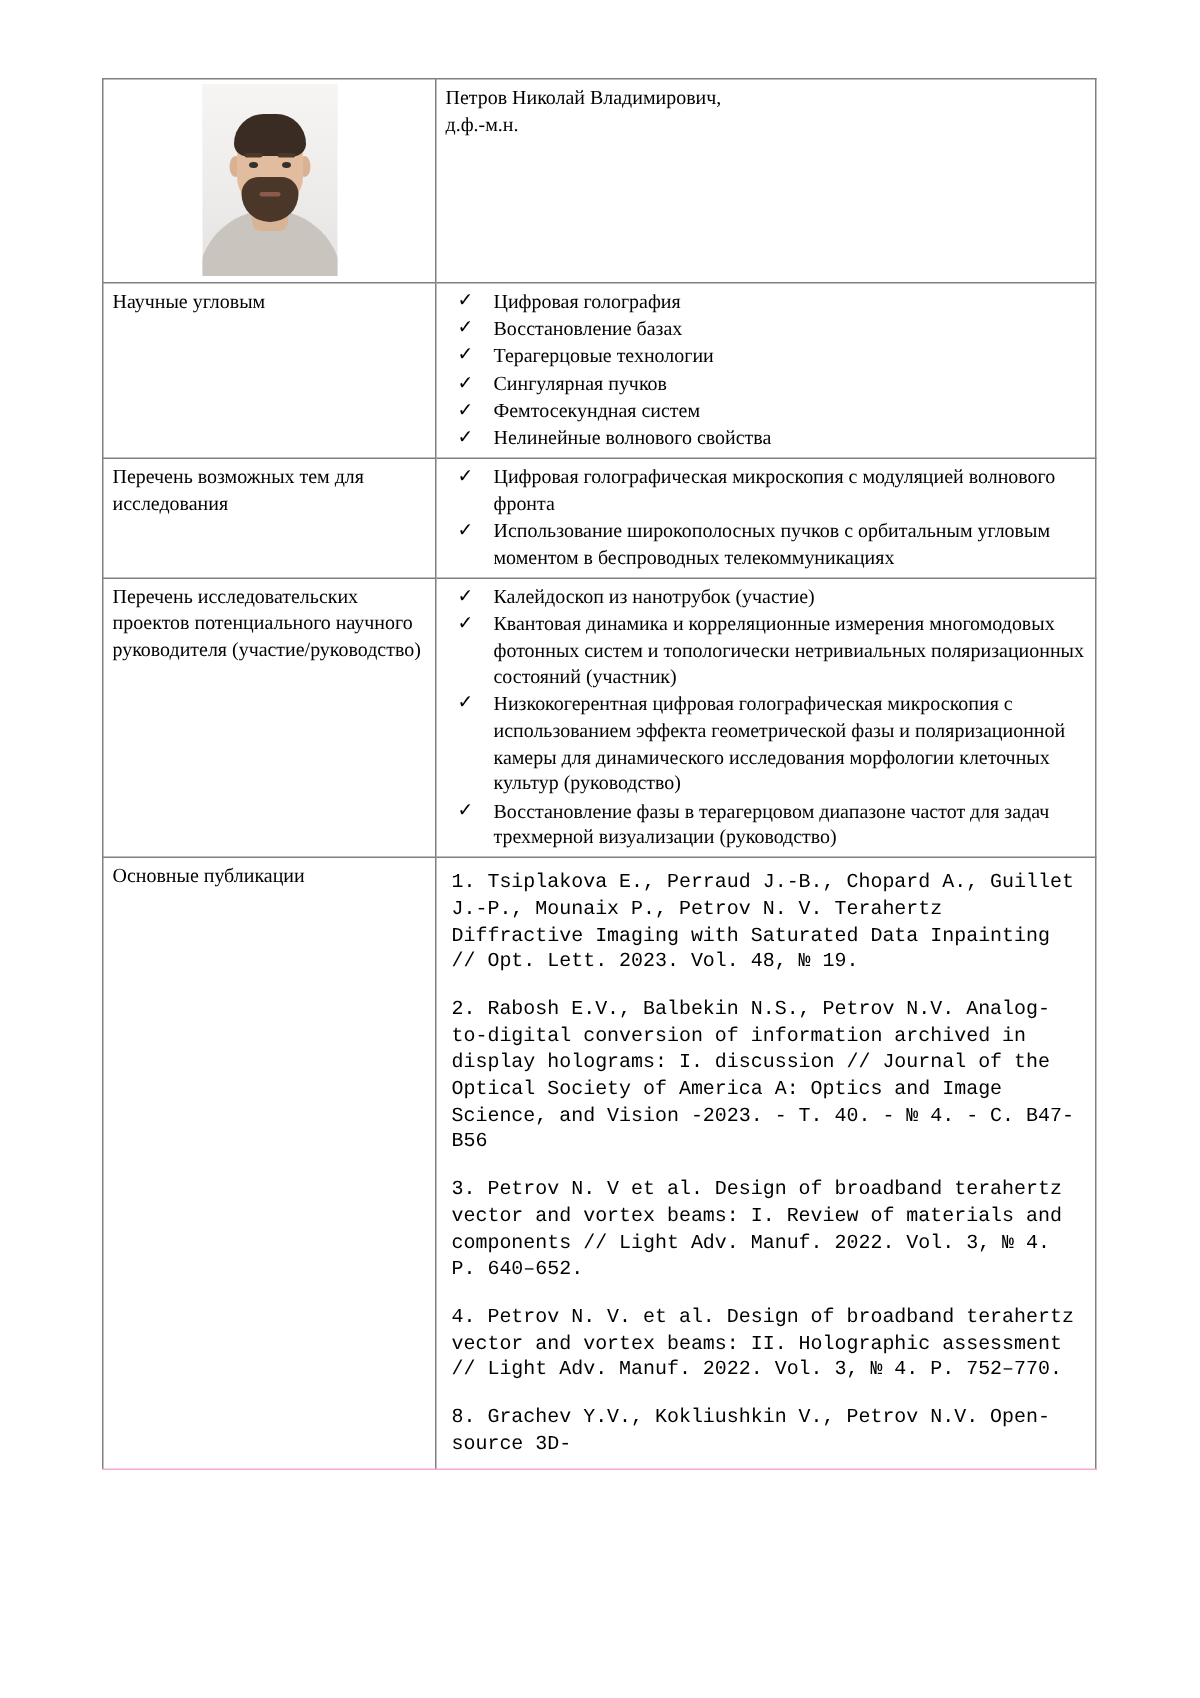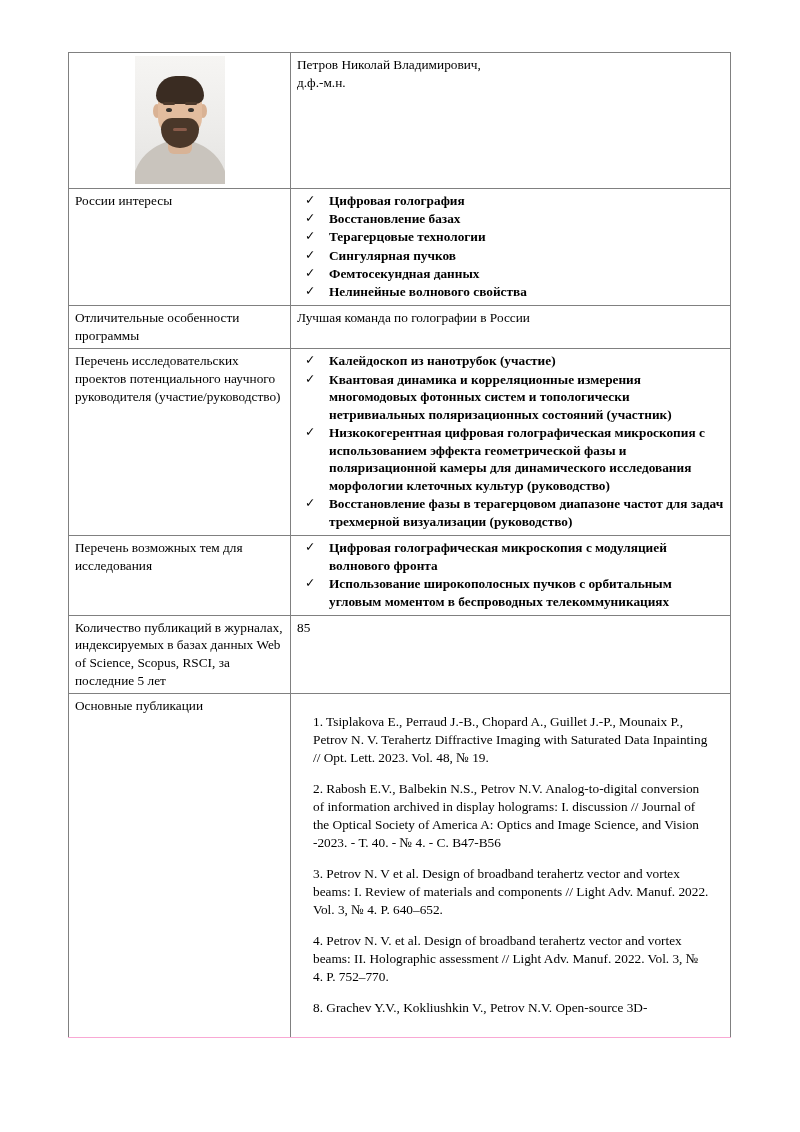--- a/index.html
+++ b/index.html
@@ -163,38 +163,37 @@
   }
 
   .name-cell { vertical-align: top; }
   .name-line { display: block; }
 
   
   ul.check-list {
     margin: 0;
     padding: 0;
     list-style: none;
-    font-weight: bold;
   }
   ul.check-list > li {
     position: relative;
     padding-left: 32px;
     margin: 0 0 0.5px 0;
   }
   ul.check-list > li::before {
     content: "\2713";
     position: absolute;
     left: 8px;
     top: 0;
     font-size: 12.5px;
     font-family: "DejaVu Sans", sans-serif;
   }
 
   
-  .pub-list { margin: 16px; padding: 0; }
+  .pub-list { margin: 4px; padding: 0; font-family: Liberation Mono, monospace; }
   .pub-item { margin: 0 0 14px 0; }
   .pub-item:last-child { margin-bottom: 0; }
   .plain-value { margin: 0; }
   .pubs-cell { padding-bottom: 2px; }
   .last-row td { border-bottom: 1px solid #f9a8d4; }
 </style>
 </head>
 <body>
 
 <div class="page">
@@ -225,68 +224,56 @@
             <span class="mouth"></span>
           </span>
         </td>
         <td class="name-cell">
           <span class="name-line">Петров Николай Владимирович,</span>
           <span class="name-line">д.ф.-м.н.</span>
         </td>
       </tr>
 
       <tr>
-        <td>России интересы</td>
+        <td>Научные угловым</td>
         <td>
           <ul class="check-list">
             <li>Цифровая голография</li>
             <li>Восстановление базах</li>
             <li>Терагерцовые технологии</li>
             <li>Сингулярная пучков</li>
-            <li>Фемтосекундная данных</li>
+            <li>Фемтосекундная систем</li>
             <li>Нелинейные волнового свойства</li>
           </ul>
         </td>
       </tr>
 
-      <tr>
-        <td>Отличительные особенности программы</td>
+
+      <tr>
+        <td>Перечень возможных тем для исследования</td>
         <td>
-          <p class="plain-value">Лучшая команда по голографии в России</p>
+          <ul class="check-list">
+            <li>Цифровая голографическая микроскопия с модуляцией волнового фронта</li>
+            <li>Использование широкополосных пучков с орбитальным угловым моментом в беспроводных телекоммуникациях</li>
+          </ul>
         </td>
       </tr>
 
       <tr>
         <td>Перечень исследовательских проектов потенциального научного руководителя (участие/руководство)</td>
         <td>
           <ul class="check-list">
             <li>Калейдоскоп из нанотрубок (участие)</li>
             <li>Квантовая динамика и корреляционные измерения многомодовых фотонных систем и топологически нетривиальных поляризационных состояний (участник)</li>
             <li>Низкокогерентная цифровая голографическая микроскопия с использованием эффекта геометрической фазы и поляризационной камеры для динамического исследования морфологии клеточных культур (руководство)</li>
             <li>Восстановление фазы в терагерцовом диапазоне частот для задач трехмерной визуализации (руководство)</li>
           </ul>
         </td>
       </tr>
 
-      <tr>
-        <td>Перечень возможных тем для исследования</td>
-        <td>
-          <ul class="check-list">
-            <li>Цифровая голографическая микроскопия с модуляцией волнового фронта</li>
-            <li>Использование широкополосных пучков с орбитальным угловым моментом в беспроводных телекоммуникациях</li>
-          </ul>
-        </td>
-      </tr>
-
-      <tr>
-        <td>Количество публикаций в журналах, индексируемых в базах данных Web of Science, Scopus, RSCI, за последние 5 лет</td>
-        <td>
-          <p class="plain-value">85</p>
-        </td>
-      </tr>
 
       <tr class="last-row">
         <td>Основные публикации</td>
         <td class="pubs-cell">
           <div class="pub-list">
             <p class="pub-item">1. Tsiplakova E., Perraud J.-B., Chopard A., Guillet J.-P., Mounaix P., Petrov N. V. Terahertz Diffractive Imaging with Saturated Data Inpainting // Opt. Lett. 2023. Vol. 48, № 19.</p>
             <p class="pub-item">2. Rabosh E.V., Balbekin N.S., Petrov N.V. Analog-to-digital conversion of information archived in display holograms: I. discussion // Journal of the Optical Society of America A: Optics and Image Science, and Vision -2023. - Т. 40. - № 4. - С. B47-B56</p>
             <p class="pub-item">3. Petrov N. V et al. Design of broadband terahertz vector and vortex beams: I. Review of materials and components // Light Adv. Manuf. 2022. Vol. 3, № 4. P. 640–652.</p>
             <p class="pub-item">4. Petrov N. V. et al. Design of broadband terahertz vector and vortex beams: II. Holographic assessment // Light Adv. Manuf. 2022. Vol. 3, № 4. P. 752–770.</p>
             <p class="pub-item">8. Grachev Y.V., Kokliushkin V., Petrov N.V. Open-source 3D-</p>

